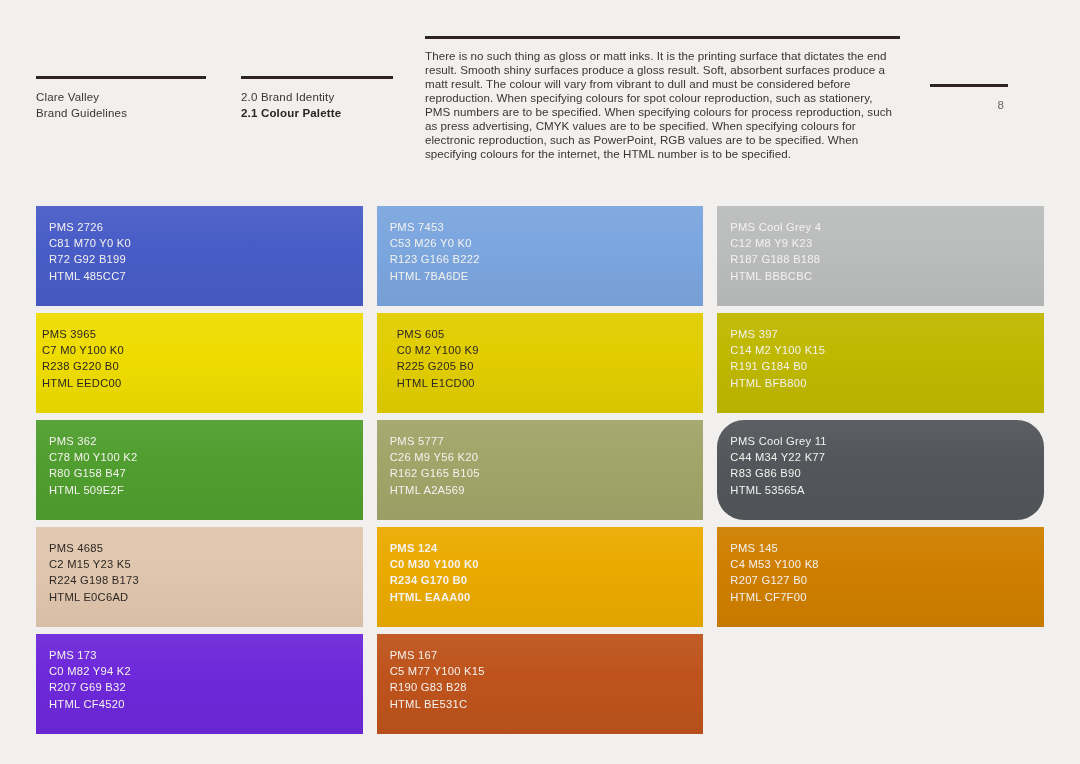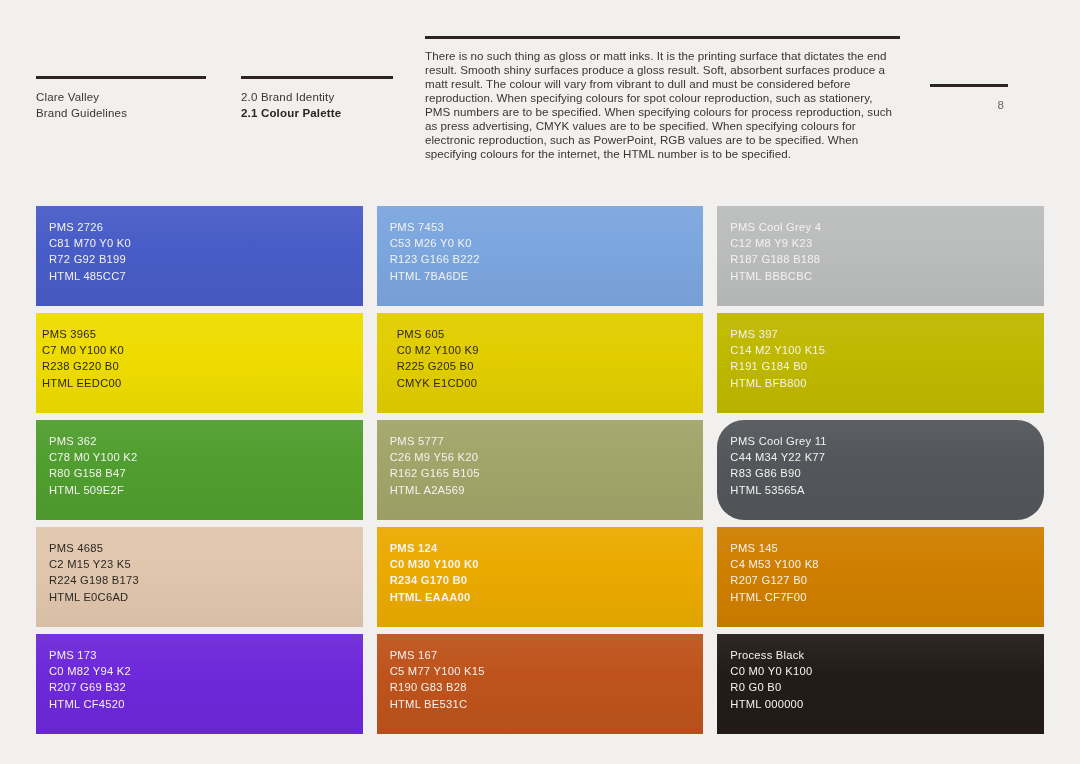--- a/index.html
+++ b/index.html
@@ -164,21 +164,21 @@
       <div class="swatch dark-text" style="background: rgb(238, 220, 0); padding-left: 6px;">
         <div class="line">PMS 3965</div>
         <div class="line">C7 M0 Y100 K0</div>
         <div class="line">R238 G220 B0</div>
         <div class="line">HTML EEDC00</div>
       </div>
       <div class="swatch dark-text" style="background: rgb(225, 205, 0); padding-left: 20px;">
         <div class="line">PMS 605</div>
         <div class="line">C0 M2 Y100 K9</div>
         <div class="line">R225 G205 B0</div>
-        <div class="line">CMYK E1CD00</div>
+        <div class="line">HTML E1CD00</div>
       </div>
       <div class="swatch light-text" style="background: rgb(191, 184, 0);">
         <div class="line">PMS 397</div>
         <div class="line">C14 M2 Y100 K15</div>
         <div class="line">R191 G184 B0</div>
         <div class="line">HTML BFB800</div>
       </div>
       <div class="swatch light-text" style="background: rgb(80, 158, 47);">
         <div class="line">PMS 362</div>
         <div class="line">C78 M0 Y100 K2</div>
@@ -220,21 +220,15 @@
         <div class="line">C0 M82 Y94 K2</div>
         <div class="line">R207 G69 B32</div>
         <div class="line">HTML CF4520</div>
       </div>
       <div class="swatch light-text" style="background: rgb(190, 83, 28);">
         <div class="line">PMS 167</div>
         <div class="line">C5 M77 Y100 K15</div>
         <div class="line">R190 G83 B28</div>
         <div class="line">HTML BE531C</div>
       </div>
-      <div class="swatch light-text" style="background: rgb(35, 27, 24);">
-        <div class="line">Process Black</div>
-        <div class="line">C0 M0 Y0 K100</div>
-        <div class="line">R0 G0 B0</div>
-        <div class="line">HTML 000000</div>
-      </div>
     </div>
 
 </div>
 
 </body></html>

